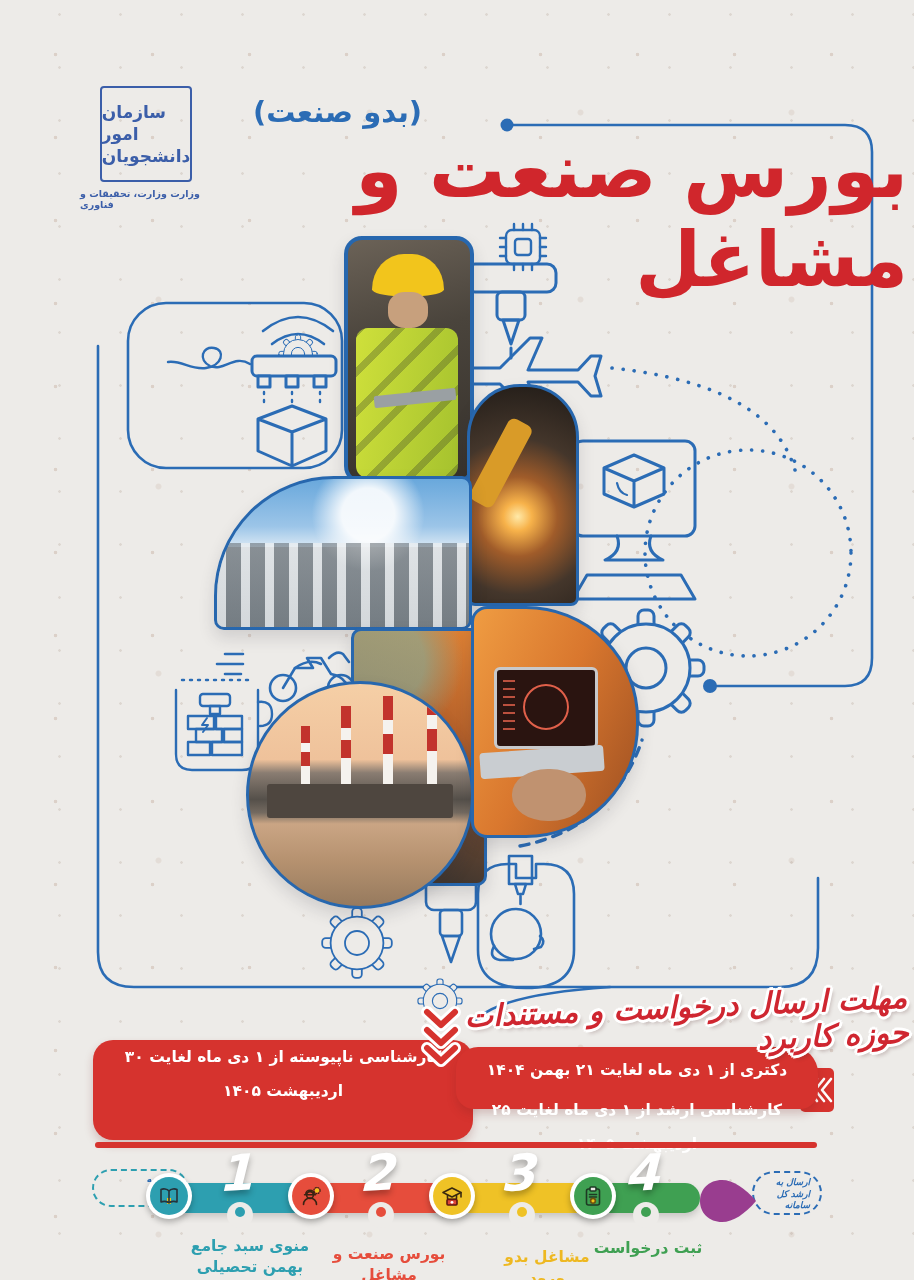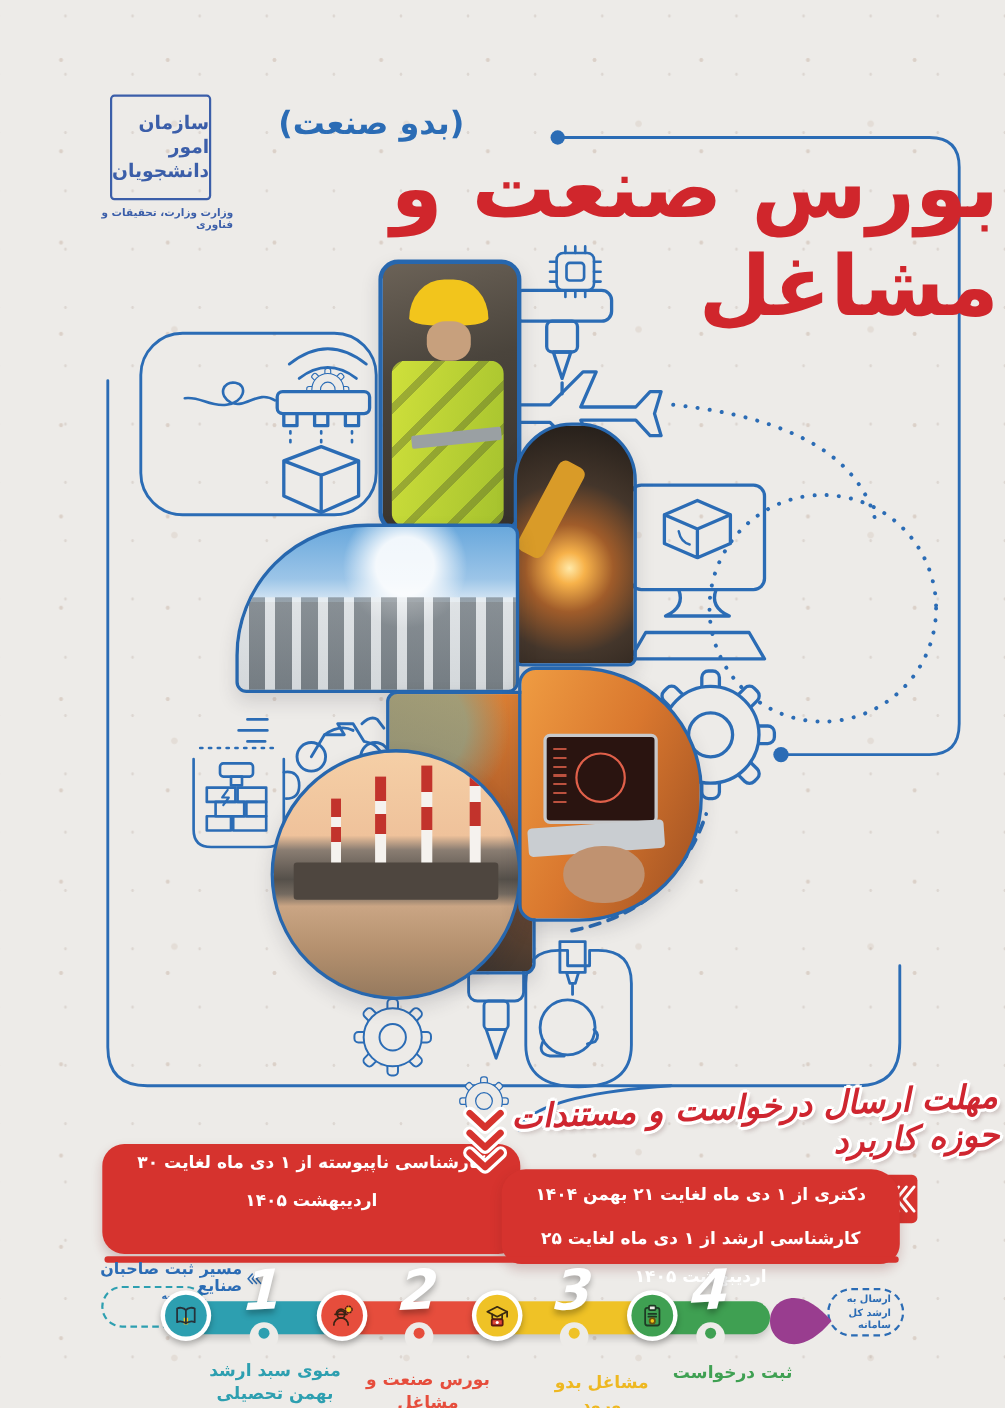--- a/index.html
+++ b/index.html
@@ -11,21 +11,21 @@
       radial-gradient(circle, rgba(148,102,72,.20) 1.5px, transparent 2.1px),
       radial-gradient(circle, rgba(120,90,70,.14) 1px, transparent 1.6px),
       radial-gradient(circle, rgba(160,120,90,.12) 2.6px, transparent 3.4px);
     background-size:97px 83px, 61px 53px, 211px 187px;
     background-position:7px 13px, 29px 41px, 53px 19px;}
   svg.decor{left:0;top:0;z-index:1;pointer-events:none;}
   .photo{position:absolute;border:3px solid #2767ae;overflow:hidden;z-index:2;
          box-shadow:0 8px 16px rgba(50,50,60,.15);}
   .rtl{direction:rtl;}
   
-  .logo-wrap{left:80px;top:86px;width:132px;z-index:3;text-align:right;}
+  .logo-wrap{left:80px;top:86px;width:132px;z-index:3;text-align:left;}
   .emblem{width:92px;height:96px;margin:0 auto;border:2.5px solid #3b5ea9;border-radius:4px;
           display:flex;align-items:center;justify-content:center;color:#3b5ea9;
           font-weight:bold;font-size:17px;line-height:1.3;padding:4px;box-sizing:border-box;}
   .ministry{margin-top:6px;font-size:9.5px;font-weight:bold;color:#3b5ea9;}
   .entry-badge{left:250px;top:95px;width:175px;font-size:29px;font-weight:bold;color:#2b6cb5;
                text-align:center;z-index:3;}
   .main-title{left:150px;top:126px;width:758px;font-size:76px;font-weight:900;color:#d0262c;
               text-align:right;z-index:3;letter-spacing:-1px;}
   
   .dl-heading{left:430px;top:990px;width:478px;text-align:right;z-index:4;
@@ -48,21 +48,21 @@
       z-index:4;box-shadow:0 3px 6px rgba(0,0,0,.28);display:flex;align-items:center;justify-content:center;}
   .tl-circ-in{width:38px;height:38px;border-radius:50%;display:flex;align-items:center;justify-content:center;}
   .step-num{position:absolute;top:1144px;width:84px;text-align:center;z-index:5;font-size:50px;
       font-weight:900;font-style:italic;color:#fff;transform:skewX(-6deg) rotate(-3deg);
       text-shadow:0 4px 6px rgba(0,0,0,.3);}
   .notch{position:absolute;top:1202px;width:26px;height:26px;border-radius:50%;background:#edebe8;z-index:4;}
   .notch-dot{position:absolute;top:1207px;width:10px;height:10px;border-radius:50%;z-index:5;}
   .end-pill{left:752px;top:1171px;width:70px;height:44px;border:2px dashed #2b6cb5;border-radius:22px;
       z-index:3;box-sizing:border-box;}
   .end-pill .txt{direction:rtl;text-align:right;padding:4px 10px 0 4px;font-size:9px;font-weight:bold;
-      color:#2b6cb5;line-height:11.5px;}
+      color:#2b6cb5;line-height:11.5px;font-style:italic;}
   .step-label{position:absolute;z-index:4;text-align:center;font-weight:bold;font-size:15.5px;line-height:1.35;}
   
   .pd{position:absolute;}
 </style>
 </head>
 <body>
 
 <div id="poster">
   <div class="abs speckle"></div>
 
@@ -253,33 +253,27 @@
   <div class="abs chev-box">
     <svg width="34" height="44" viewBox="0 0 34 44" fill="none" stroke="#ffffff" stroke-width="2.6" stroke-linecap="round" stroke-linejoin="round">
       <path d="M17 11 L8 22 L17 33 M24 11 L15 22 L24 33 M31 11 L22 22 L31 33"></path>
     </svg>
   </div>
 
   <div class="abs red-block rtl" style="left:93px;top:1040px;width:380px;height:100px;border-radius:20px;">
     <div class="strip-row" style="line-height:34px;">کارشناسی ناپیوسته از ۱ دی ماه لغایت ۳۰ اردیبهشت ۱۴۰۵</div>
   </div>
 
-  <div class="abs red-block rtl" style="left:456px;top:1047px;width:362px;height:86px;border-radius:22px 26px 18px 18px;margin-top:16px;">
+  <div class="abs red-block rtl" style="left:456px;top:1047px;width:362px;height:62px;border-radius:22px 26px 18px 18px;">
     <div class="strip-row" style="line-height:46px;">دکتری از ۱ دی ماه لغایت ۲۱ بهمن ۱۴۰۴</div>
     <div class="strip-row" style="line-height:34px;">کارشناسی ارشد از ۱ دی ماه لغایت ۲۵ اردیبهشت ۱۴۰۵</div>
   </div>
 
   <div class="abs divider"></div>
 
-  <div class="abs route-label">
-    <svg width="18" height="15" viewBox="0 0 18 15" fill="none" stroke="#2b6cb5" stroke-width="1.8" stroke-linecap="round" stroke-linejoin="round">
-      <path d="M7 2 L2 7.5 L7 13 M12 2 L7 7.5 L12 13 M17 2 L12 7.5 L17 13"></path>
-    </svg>
-    <span>مسیر ثبت صاحبان صنایع</span>
-  </div>
 
   <div class="abs start-pill">
     <div class="txt">
       <div>ورود به</div>
       <div>سامانه</div>
       <div>سجب</div>
     </div>
   </div>
 
   <div class="tl-seg" style="left:169px;width:142px;background:#2d9fb0;border-radius:15px 0 0 15px;"></div>
@@ -347,19 +341,19 @@
 
   <div class="abs end-pill">
     <div class="txt">
       <div>ارسال به</div>
       <div>ارشد کل</div>
       <div>سامانه</div>
     </div>
   </div>
 
   <div class="step-label rtl" style="left:180px;top:1236px;width:140px;color:#2d9fb0;">
-    <div>منوی سبد ارشد</div>
+    <div>منوی سبد جامع</div>
     <div>بهمن تحصیلی</div>
   </div>
   <div class="step-label rtl" style="left:313px;top:1244px;width:152px;color:#e64d3c;">بورس صنعت و مشاغل</div>
   <div class="step-label rtl" style="left:488px;top:1247px;width:118px;color:#eeb821;">مشاغل بدو ورود</div>
-  <div class="step-label rtl" style="left:590px;top:1238px;width:116px;color:#3fa052;margin-left:18px;">ثبت درخواست</div>
+  <div class="step-label rtl" style="left:590px;top:1238px;width:116px;color:#3fa052;">ثبت درخواست</div>
 </div>
 
 </body></html>

